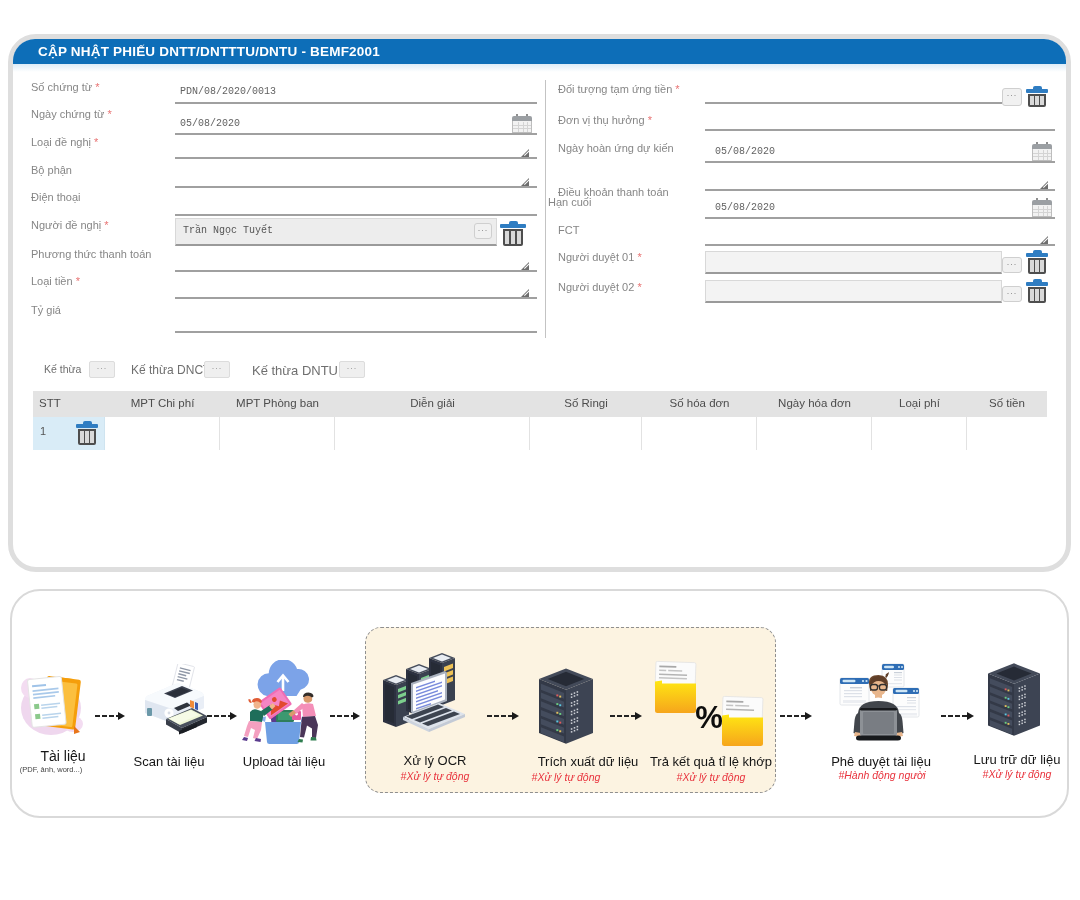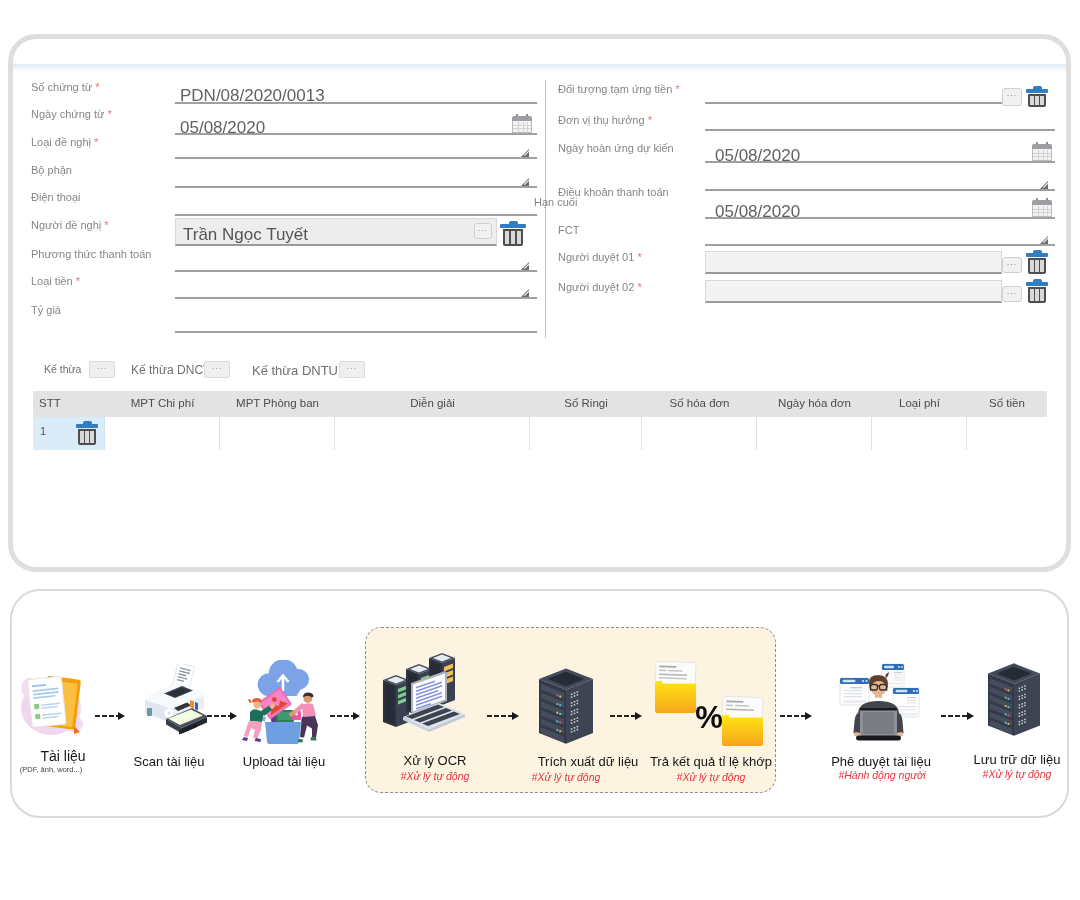--- a/index.html
+++ b/index.html
@@ -5,21 +5,21 @@
   html,body{margin:0;padding:0;background:#ffffff;}
   #page{position:relative;width:1080px;height:900px;background:#fff;font-family:"Liberation Sans",sans-serif;overflow:hidden;}
   .abs{position:absolute;}
   
   #p1{position:absolute;left:8px;top:34px;width:1063px;height:538px;border:5px solid #dedede;border-radius:28px;background:#fff;box-sizing:border-box;}
   #p1hdr{position:absolute;left:0;top:0;width:100%;height:25px;background:#0d6eb8;border-radius:22px 22px 0 0;}
   #p1hdr span{position:absolute;left:25px;top:5px;font-size:13.5px;font-weight:bold;color:#fff;letter-spacing:.2px;}
   #p1fade{position:absolute;left:0;top:25px;width:100%;height:8px;background:linear-gradient(#dcecf8,#ffffff);}
   .lbl{position:absolute;font-size:11px;color:#868686;white-space:nowrap;}
   .lbl b{color:#e87272;font-weight:normal;}
-  .val{position:absolute;font-size:17px;color:#626262;white-space:nowrap;}
+  .val{position:absolute;font-size:10px;color:#626262;white-space:nowrap;font-family:Liberation Mono, monospace;}
   .uline{position:absolute;height:0;border-bottom:2px solid #a0a0a0;}
   .rsz{position:absolute;width:0;height:0;border-left:8px solid transparent;border-bottom:8px solid #6e6e6e;}
   .rsz:after{content:"";position:absolute;left:-6px;top:3px;width:9px;height:0;border-top:1.2px solid #fff;transform:rotate(-45deg);}
   .grayin{position:absolute;background:#ededed;border:1px solid #d8d8d8;border-bottom:2px solid #9a9a9a;box-sizing:border-box;}
   .dots{position:absolute;background:#f1f1f1;border:1px solid #cfcfcf;border-radius:3px;box-sizing:border-box;color:#8a8a8a;font-size:9px;text-align:center;line-height:8px;letter-spacing:1px;}
   .vdiv{position:absolute;width:0;border-left:1.5px solid #c3c3c3;}
   
   .trash{position:absolute;}
   .trash .hd{position:absolute;left:50%;top:0;width:9px;height:3px;margin-left:-4.5px;background:#2f7dc2;border-radius:2px 2px 0 0;}
   .trash .lid{position:absolute;left:0;top:2.5px;width:100%;height:4px;background:#2f7dc2;border-radius:1px;}
@@ -44,20 +44,23 @@
   .stag{position:absolute;font-size:10.5px;font-style:italic;color:#e8323c;text-align:center;white-space:nowrap;transform:translateX(-50%);}
   .ssub{position:absolute;font-size:7.5px;color:#444;text-align:center;white-space:nowrap;transform:translateX(-50%);}
   .arrow{position:absolute;height:2.2px;background:repeating-linear-gradient(90deg,#232323 0 5.2px,rgba(0,0,0,0) 5.2px 7px);}
   .arrow:after{content:"";position:absolute;right:-6px;top:-2.9px;width:0;height:0;border-left:7px solid #1a1a1a;border-top:4px solid transparent;border-bottom:4px solid transparent;}
 </style>
 </head>
 <body>
 <div id="page">
 
   <div id="p1">
+    <div id="p1hdr">
+        <span>CẬP NHẬT PHIẾU DNTT/DNTTTU/DNTU - BEMF2001</span>
+      </div>
     <div id="p1fade"></div>
   </div>
 
   <div class="vdiv" style="left:545px;top:80px;height:258px;"></div>
 
   <div class="lbl" style="left:31px;top:81px;">Số chứng từ <b>*</b></div>
   <div class="val" style="left:180px;top:86px;">PDN/08/2020/0013</div>
   <div class="uline" style="left:175px;top:102px;width:362px;"></div>
 
   <div class="lbl" style="left:31px;top:108px;">Ngày chứng từ <b>*</b></div>
@@ -139,21 +142,21 @@
       <i class="g" style="left:1px;top:14px;width:18px;height:1px;"></i>
       <i class="g" style="left:6px;top:8px;width:1px;height:10px;"></i>
       <i class="g" style="left:11px;top:8px;width:1px;height:10px;"></i>
       <i class="g" style="left:15px;top:8px;width:1px;height:10px;"></i>
     </div>
 
   <div class="lbl" style="left:558px;top:170px;margin-top:16px;">Điều khoản thanh toán</div>
   <div class="uline" style="left:705px;top:189px;width:350px;"></div>
   <div class="rsz" style="left:1040px;top:181px;"></div>
 
-  <div class="lbl" style="left:534px;top:196px;">Hạn cuối</div>
+  <div class="lbl" style="left:548px;top:196px;">Hạn cuối</div>
   <div class="val" style="left:715px;top:202px;">05/08/2020</div>
   <div class="uline" style="left:705px;top:217px;width:350px;"></div>
   <div class="cal" style="left:1032px;top:198px;">
       <i class="pp" style="left:4px;"></i>
       <i class="pp" style="right:4px;"></i>
       <i class="top"></i>
       <i class="bo"></i>
       <i class="g" style="left:1px;top:11px;width:18px;height:1px;"></i>
       <i class="g" style="left:1px;top:14px;width:18px;height:1px;"></i>
       <i class="g" style="left:6px;top:8px;width:1px;height:10px;"></i>

